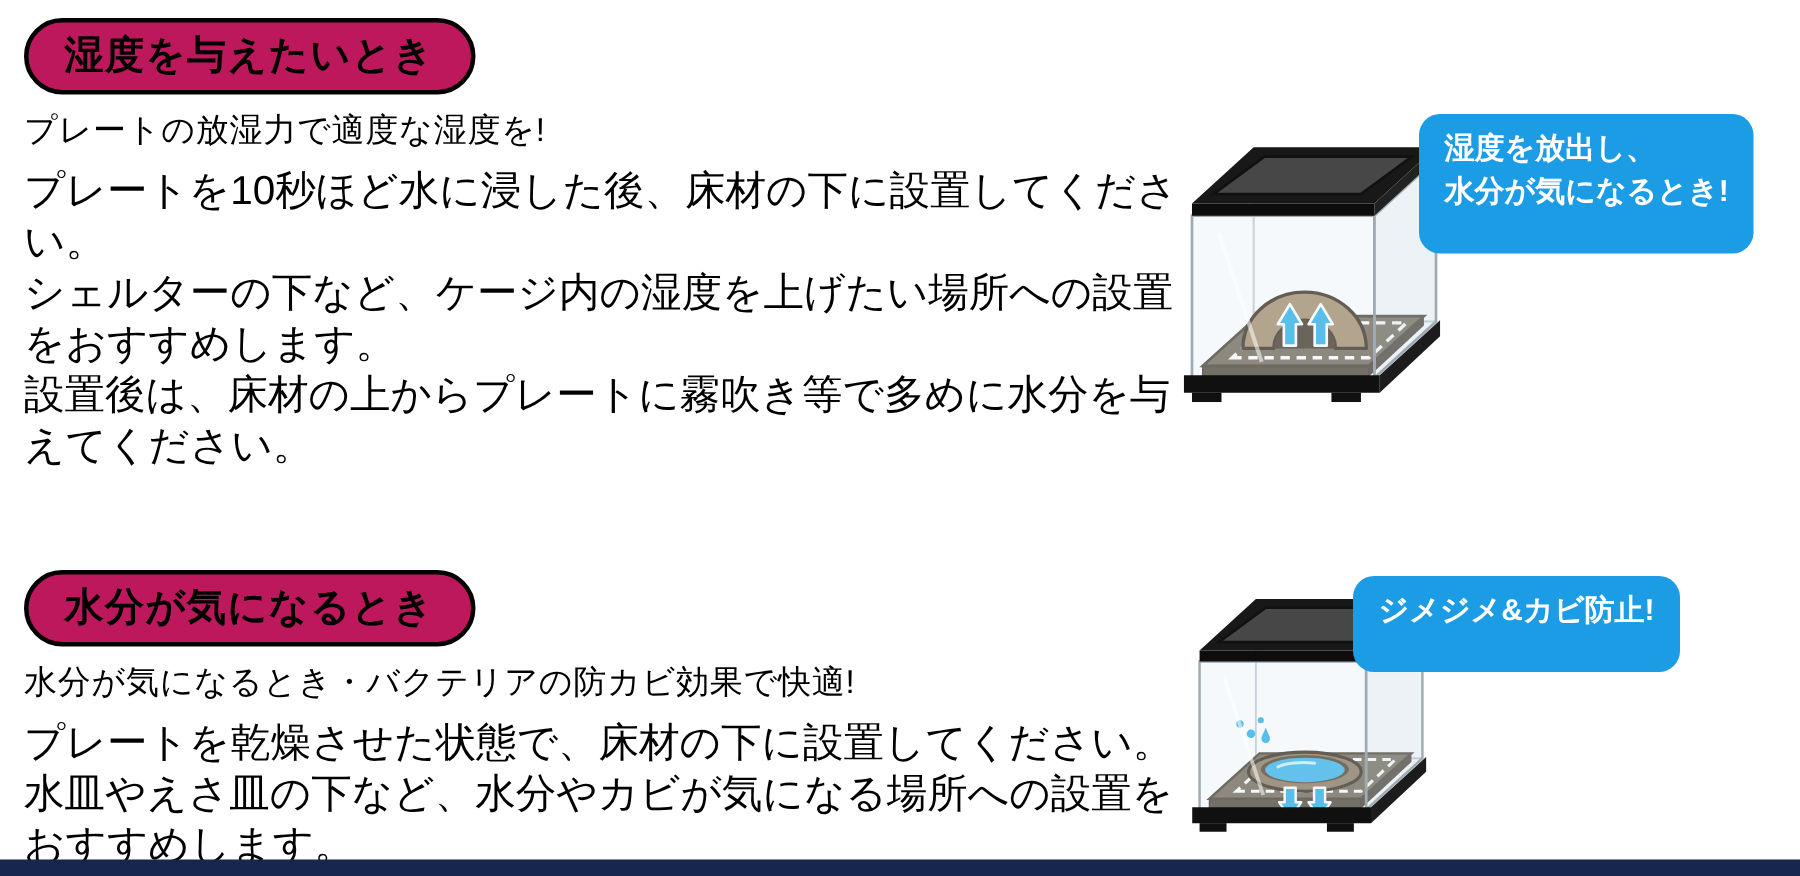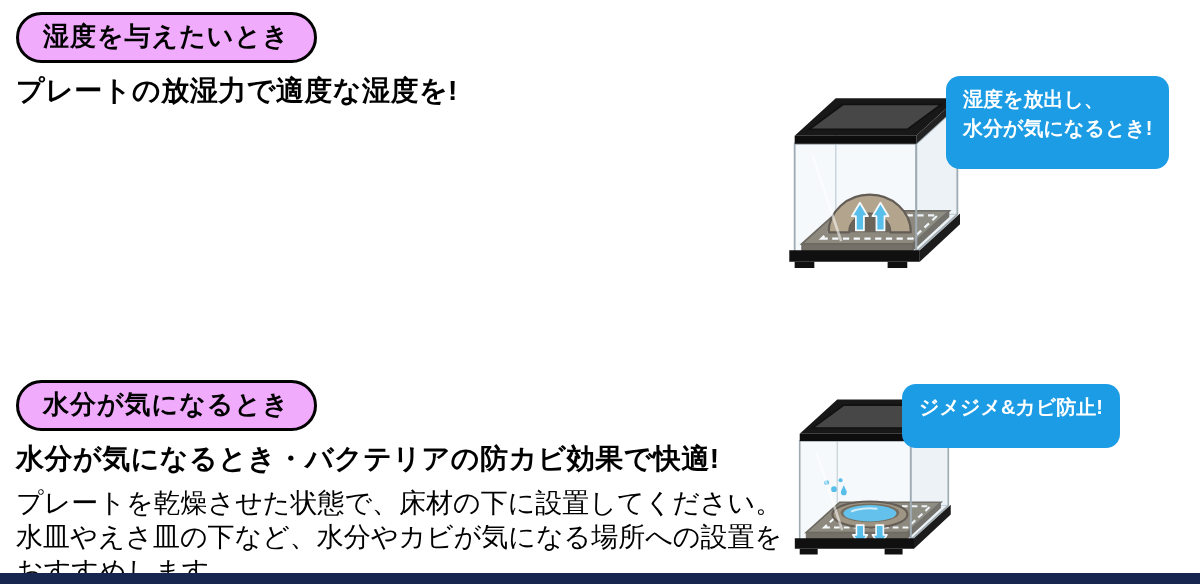--- a/index.html
+++ b/index.html
@@ -15,26 +15,26 @@
   .s1 { top:12px; }
   .s2 { top:380px; }
   .badge {
     display:inline-block;
     border:3px solid #000;
     border-radius:999px;
     padding:4px 24px 6px;
     font-size:26px;
     font-weight:700;
     letter-spacing:1px;
-    background:#f0abfc;
+    background:#be185d;
   }
   .heading {
     margin-top:9px;
-    font-size:28px;
-    font-weight:700;
+    font-size:22px;
+    font-weight:400;
     letter-spacing:0.5px;
   }
   .paras { margin-top:8px; }
   .paras p {
     font-size:27px;
     line-height:34px;
     font-weight:500;
   }
   .bubble {
     position:absolute;
@@ -58,20 +58,25 @@
     width:1200px; height:11px;
     background:#16264e;
   }
 </style>
 </head>
 <body>
 
 <div class="section s1">
   <div class="badge">湿度を与えたいとき</div>
   <div class="heading">プレートの放湿力で適度な湿度を!</div>
+  <div class="paras">
+    <p>プレートを10秒ほど水に浸した後、床材の下に設置してください。</p>
+    <p>シェルターの下など、ケージ内の湿度を上げたい場所への設置をおすすめします。</p>
+    <p>設置後は、床材の上からプレートに霧吹き等で多めに水分を与えてください。</p>
+  </div>
 </div>
 
 <svg class="cage cage1" viewBox="0 0 210 245">
 
   <g>
     <line x1="60" y1="45" x2="60" y2="166" stroke="#c2ccd2" stroke-width="1.5"></line>
     <line x1="60" y1="166" x2="196" y2="166" stroke="#c2ccd2" stroke-width="1.5"></line>
   </g>
 
   <g>

